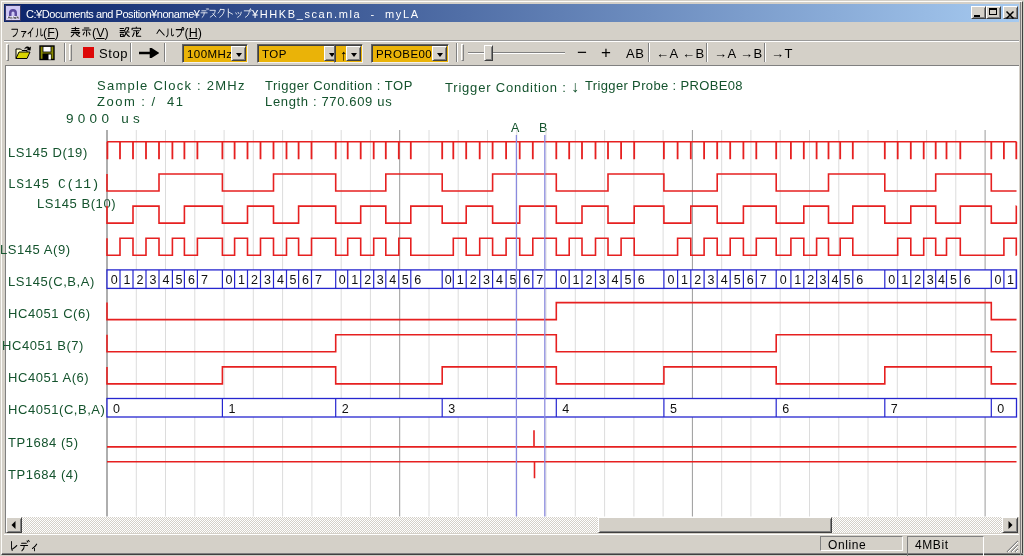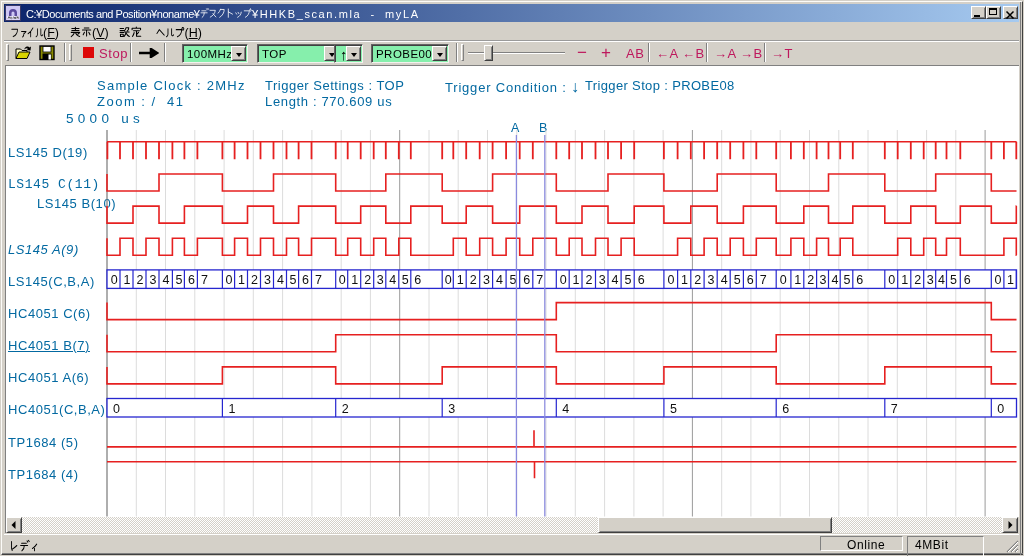--- a/index.html
+++ b/index.html
@@ -1,25 +1,25 @@
 <!DOCTYPE html>
 <html><head><meta charset="utf-8"><style>
 * { margin:0; padding:0; box-sizing:border-box; }
 html,body { width:1024px; height:556px; overflow:hidden; }
 body { background:#d4d0c8; font-family:"Liberation Sans",sans-serif; position:relative; }
 .abs { position:absolute; }
-.txt { position:absolute; color:#0369a1; font-size:13px; letter-spacing:0.55px; white-space:pre; }
+.txt { position:absolute; color:#14532d; font-size:13px; letter-spacing:0.55px; white-space:pre; }
 .raised { border:1px solid; border-color:#fff #404040 #404040 #fff; background:#d4d0c8; }
 .sep { position:absolute; width:2px; border-left:1px solid #808080; border-right:1px solid #fff; }
 .grip { position:absolute; width:3px; border:1px solid; border-color:#fff #808080 #808080 #fff; }
-.combo { position:absolute; height:19px; background:#86efac; border:1px solid; border-color:#636363 #f4f2ee #f4f2ee #636363; box-shadow: inset 1px 1px 0 #404040; }
+.combo { position:absolute; height:19px; background:#eab308; border:1px solid; border-color:#636363 #f4f2ee #f4f2ee #636363; box-shadow: inset 1px 1px 0 #404040; }
 .combo .ct { position:absolute; left:4px; top:2.5px; font-size:11.5px; letter-spacing:0.45px; }
 .cbtn { position:absolute; right:1px; top:1px; width:15px; height:15px; background:#d4d0c8; border:1px solid; border-color:#fff #404040 #404040 #fff; box-shadow: inset 1px 1px 0 #d4d0c8, inset -1px -1px 0 #808080; }
 .arr { position:absolute; left:4px; top:6px; width:0; height:0; border:3.5px solid transparent; border-top:4px solid #000; }
-.tbt { position:absolute; top:46px; font-size:13px; letter-spacing:0.6px; color:#be185d; }
+.tbt { position:absolute; top:46px; font-size:13px; letter-spacing:0.6px; color:#000000; }
 </style></head><body>
 
 <div class="abs" style="left:0;top:0;width:1024px;height:556px;border:1px solid #d4d0c8;"></div>
 <div class="abs" style="left:1px;top:1px;width:1022px;height:554px;border-top:1px solid #fcfbf8;border-left:1px solid #fcfbf8;border-right:1px solid #404040;border-bottom:1px solid #404040;"></div>
 <div class="abs" style="left:1020px;top:2px;width:1px;height:553px;background:#808080;"></div>
 <div class="abs" style="left:2px;top:553px;width:1021px;height:1px;background:#808080;"></div>
 
 <div class="abs" style="left:4px;top:4px;width:1015px;height:18px;background:linear-gradient(to right,#0b246b,#a6caf0);"></div>
 <svg class="abs" style="left:5px;top:5px" width="16" height="16" viewBox="0 0 16 16">
  <rect x="0.5" y="0.5" width="15" height="15" fill="#cfc8f4" stroke="#3a3a66"></rect>
@@ -172,36 +172,36 @@
 <div class="abs tbt" style="left:682px;">←B</div>
 <div class="sep" style="left:706px;top:43px;height:19px;"></div>
 <div class="abs tbt" style="left:714px;">→A</div>
 <div class="abs tbt" style="left:740px;">→B</div>
 <div class="sep" style="left:764px;top:43px;height:19px;"></div>
 <div class="abs tbt" style="left:771px;">→T</div>
 
 <div class="abs" style="left:5px;top:65px;width:1014px;height:452px;background:#fff;border-top:1px solid #808080;border-left:1px solid #808080;"></div>
 
 <div class="txt" id="i1" style="left:97px;top:78px;letter-spacing:1.25px;">Sample Clock : 2MHz</div>
-<div class="txt" id="i2" style="left:265px;top:78px;letter-spacing:0.5px;">Trigger Settings : TOP</div>
+<div class="txt" id="i2" style="left:265px;top:78px;letter-spacing:0.5px;">Trigger Condition : TOP</div>
 <div class="txt" id="i3" style="left:445px;top:78px;letter-spacing:0.8px;">Trigger Condition : <span style="font-size:16px;letter-spacing:0">↓</span></div>
-<div class="txt" id="i4" style="left:585px;top:78px;letter-spacing:0.35px;">Trigger Stop : PROBE08</div>
+<div class="txt" id="i4" style="left:585px;top:78px;letter-spacing:0.35px;">Trigger Probe : PROBE08</div>
 <div class="txt" id="i5" style="left:97px;top:93.5px;letter-spacing:1.5px;">Zoom : /  41</div>
 <div class="txt" id="i6" style="left:265px;top:93.5px;letter-spacing:0.65px;">Length : 770.609 us</div>
-<div class="txt" id="i7" style="left:66px;top:110.5px;letter-spacing:4.3px;font-size:13.5px;">5000 us</div>
+<div class="txt" id="i7" style="left:66px;top:110.5px;letter-spacing:4.3px;font-size:13.5px;">9000 us</div>
 <div class="txt" style="left:511px;top:121px;letter-spacing:0;font-size:12.5px;">A</div>
 <div class="txt" style="left:539px;top:121px;letter-spacing:0;font-size:12.5px;">B</div>
 
 <div class="txt" style="left:8px;top:145px;">LS145 D(19)</div>
 <div class="txt" style="left:8px;top:177px;font-family:Liberation Mono, monospace;">LS145 C(11)</div>
 <div class="txt" style="left:8px;top:196px;margin-left:29px;">LS145 B(10)</div>
-<div class="txt" style="left:8px;top:241.5px;font-style:italic;">LS145 A(9)</div>
+<div class="txt" style="left:0;top:241.5px;">LS145 A(9)</div>
 <div class="txt" style="left:8px;top:273.5px;">LS145(C,B,A)</div>
 <div class="txt" style="left:8px;top:305.5px;">HC4051 C(6)</div>
-<div class="txt" style="left:8px;top:338px;text-decoration:underline;">HC4051 B(7)</div>
+<div class="txt" style="left:2px;top:338px;">HC4051 B(7)</div>
 <div class="txt" style="left:8px;top:370px;">HC4051 A(6)</div>
 <div class="txt" style="left:8px;top:402px;">HC4051(C,B,A)</div>
 <div class="txt" style="left:8px;top:434.5px;">TP1684 (5)</div>
 <div class="txt" style="left:8px;top:466.5px;">TP1684 (4)</div>
 
 <svg class="abs" style="left:0;top:0" width="1024" height="556" viewBox="0 0 1024 556">
 <path d="M136.3,130.0 V516.5 M165.5,130.0 V516.5 M194.8,130.0 V516.5 M224.1,130.0 V516.5 M253.3,130.0 V516.5 M282.6,130.0 V516.5 M311.9,130.0 V516.5 M341.2,130.0 V516.5 M370.4,130.0 V516.5 M429.0,130.0 V516.5 M458.2,130.0 V516.5 M487.5,130.0 V516.5 M516.8,130.0 V516.5 M546.0,130.0 V516.5 M575.3,130.0 V516.5 M604.6,130.0 V516.5 M633.9,130.0 V516.5 M663.1,130.0 V516.5 M721.7,130.0 V516.5 M750.9,130.0 V516.5 M780.2,130.0 V516.5 M809.5,130.0 V516.5 M838.8,130.0 V516.5 M868.0,130.0 V516.5 M897.3,130.0 V516.5 M926.6,130.0 V516.5 M955.8,130.0 V516.5" stroke="#dcdcdc" stroke-width="1" fill="none"></path>
 <path d="M399.7,130.0 V516.5 M692.4,130.0 V516.5 M985.1,130.0 V516.5" stroke="#9b9b9b" stroke-width="1" fill="none"></path>
 <path d="M107,130.0 V516.5" stroke="#787878" stroke-width="1.2" fill="none"></path>
 <path d="M107.0,141.8 H1016.5" stroke="#e62020" stroke-width="1.6" fill="none"></path>
@@ -316,21 +316,21 @@
       </g>
       <g transform="translate(10.50,0) scale(0.8,0.95)">
         <path d="M2.6,3.4 H8.6 M1.4,5.8 H10.2 M6,5.8 C6,8.2 5,10.2 3,11.4 M9.4,1 L10.4,2.2 M11.2,0.4 L12.2,1.6"></path>
       </g>
       <g transform="translate(21.00,0) scale(0.8,0.95)">
         <path d="M8.4,4.4 C6.8,6.6 5,8 3,9 M5.6,7 V11.2"></path>
       </g>
     </g>
   </svg>
 <div class="abs" style="left:820px;top:536px;width:83px;height:15px;border:1px solid;border-color:#808080 #fff #fff #808080;">
-  <div class="abs" style="left:7px;top:0.5px;font-size:12px;letter-spacing:0.6px;margin-left:19px;">Online</div>
+  <div class="abs" style="left:7px;top:0.5px;font-size:12px;letter-spacing:0.6px;">Online</div>
   </div>
 <div class="abs" style="left:907px;top:536px;width:77px;height:22px;border:1px solid;border-color:#808080 #fff #fff #808080;">
   <div class="abs" style="left:7px;top:0.5px;font-size:12px;letter-spacing:0.6px;">4MBit</div>
   </div>
 <svg class="abs" style="left:1004px;top:538px" width="15" height="15" viewBox="0 0 15 15">
  <path d="M14,3 L3,14 M14,7 L7,14 M14,11 L11,14" stroke="#808080" stroke-width="1.3"></path>
  <path d="M14,4 L4,14 M14,8 L8,14 M14,12 L12,14" stroke="#fff" stroke-width="1"></path>
 </svg>
 
 </body></html>

